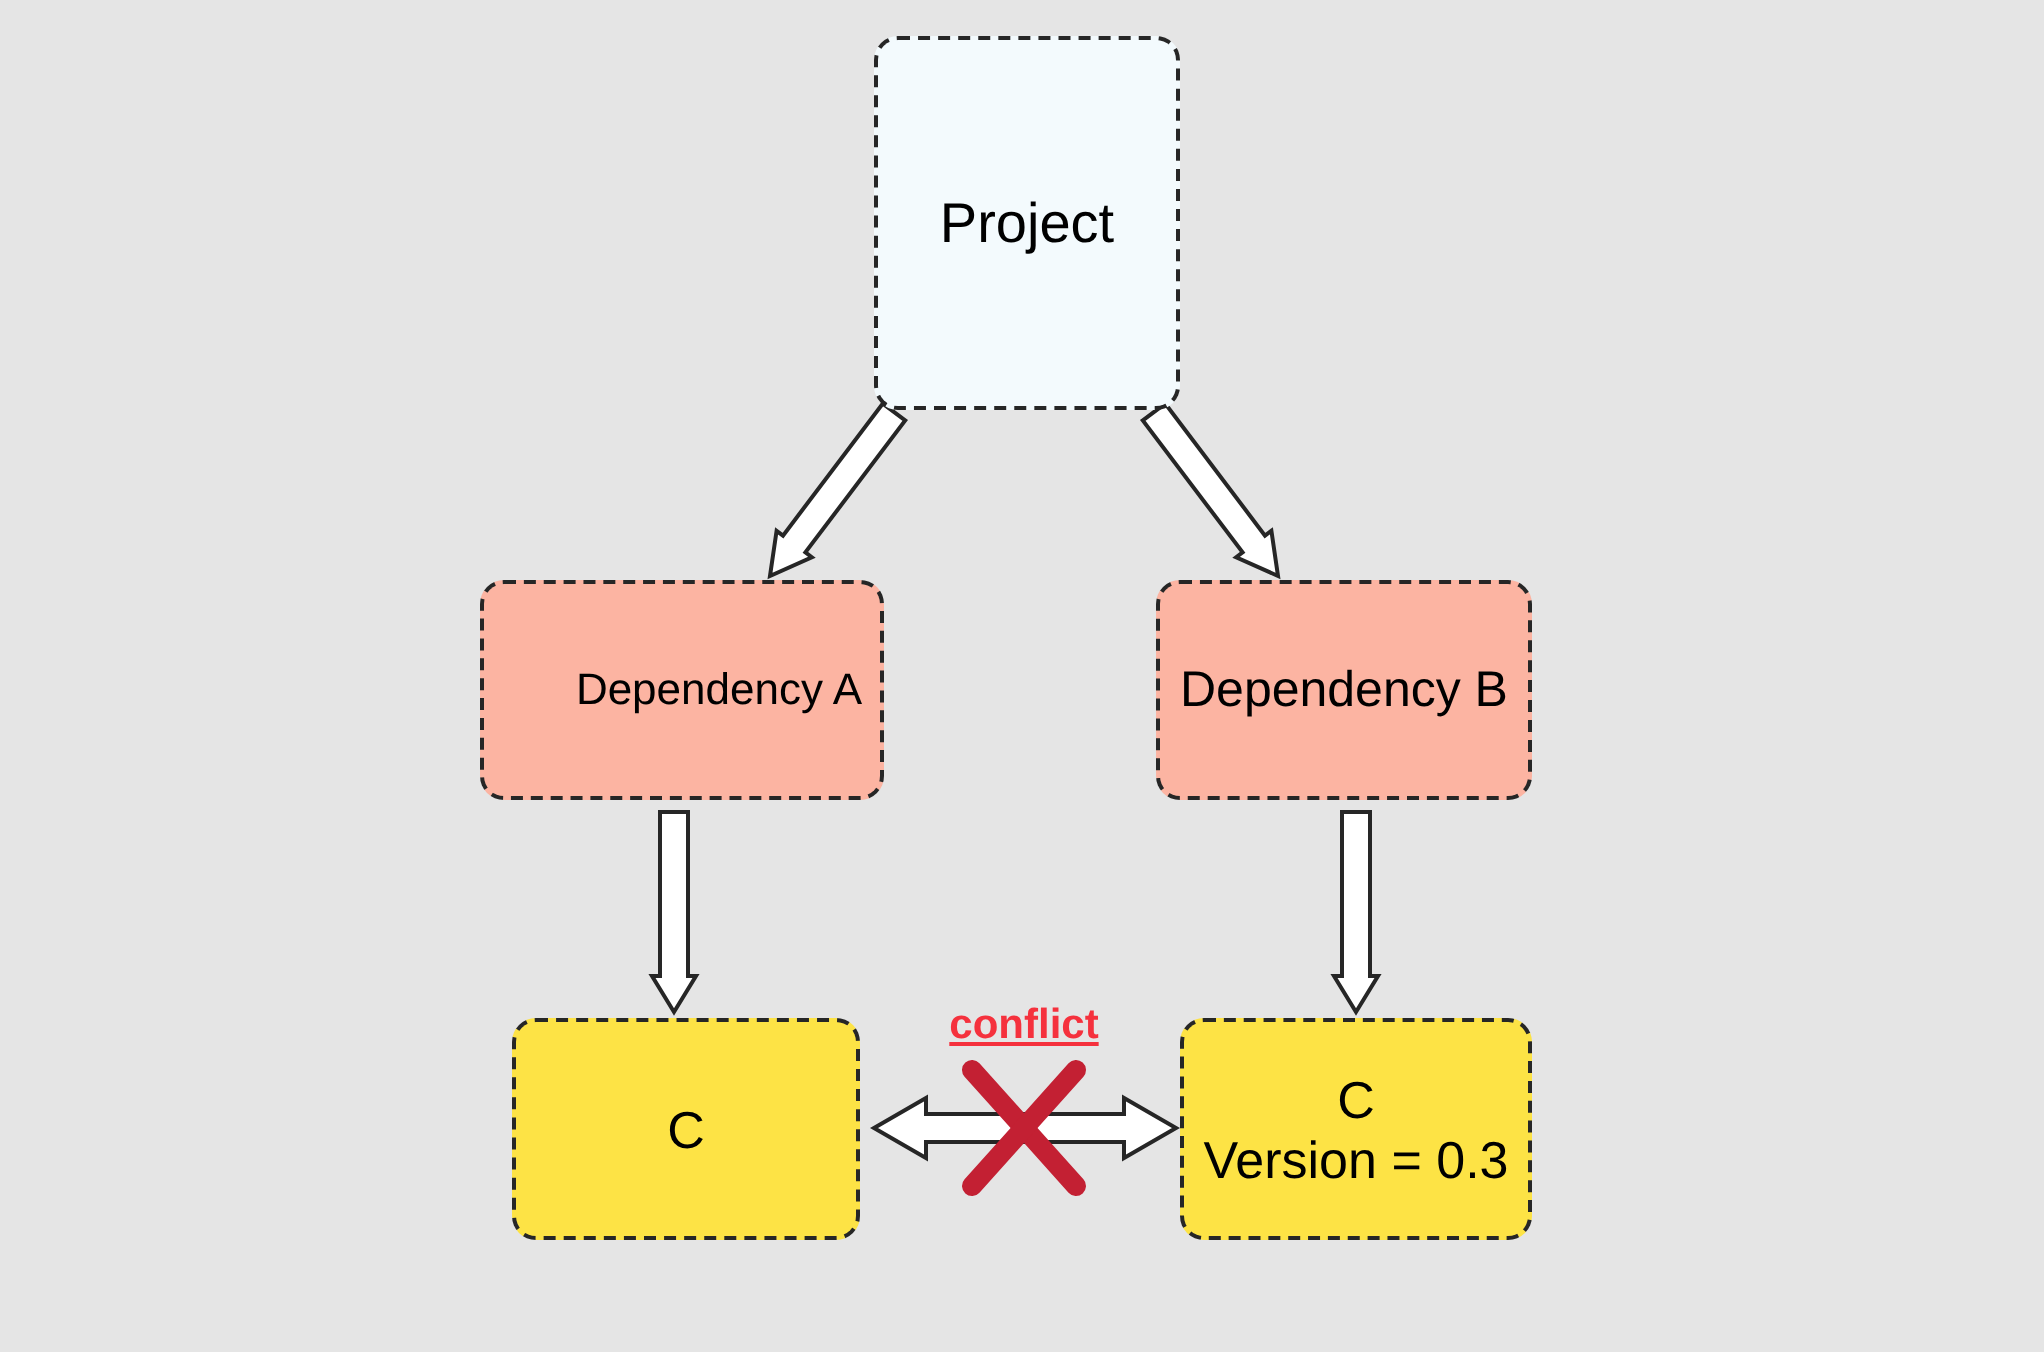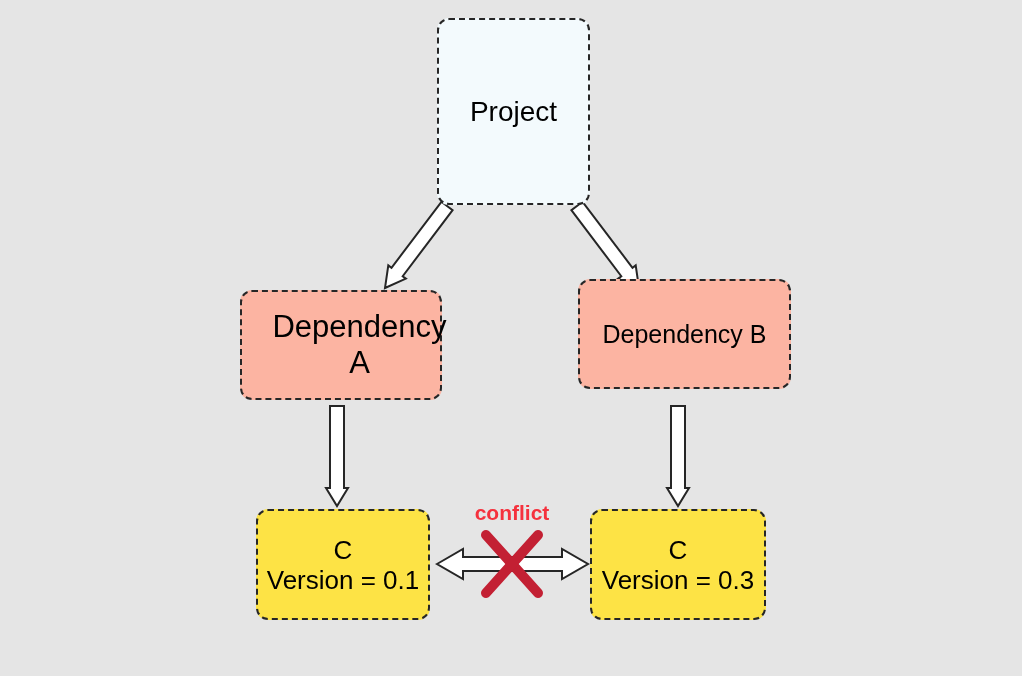--- a/index.html
+++ b/index.html
@@ -43,26 +43,26 @@
   .box-project {
     left: 437px; top: 18px;
     width: 153px; height: 187px;
     background: #f3fafd;
     font-size: 28px;
   }
   .box-dep-a {
     left: 240px; top: 290px;
     width: 202px; height: 110px;
     background: #fcb4a2;
-    font-size: 31px;
+    font-size: 22px;
     padding-left: 37px;
   }
   .box-dep-b {
-    left: 578px; top: 279px;
-    width: 213px; height: 110px;
+    left: 578px; top: 290px;
+    width: 188px; height: 110px;
     background: #fcb4a2;
     font-size: 25px;
     text-align: center;
   }
   .box-c1 {
     left: 256px; top: 509px;
     width: 174px; height: 111px;
     background: #fde345;
     font-size: 26px;
     line-height: 30px;
@@ -75,20 +75,21 @@
     line-height: 30px;
   }
   .conflict-label {
     position: absolute;
     left: 442px; top: 501px;
     width: 140px;
     text-align: center;
     font-size: 21px;
     font-weight: bold;
     color: #f5313d;
+    text-decoration: underline;
   }
 </style>
 </head>
 <body>
 
 <div class="canvas">
 
   <svg class="overlay" viewBox="0 0 1022 676" xmlns="http://www.w3.org/2000/svg">
 
     <polygon points="441.4,201.8 452.6,210.2 402.7,276.2 405.9,278.6 385,288 388.3,265.4 391.5,267.8"></polygon>
@@ -114,21 +115,20 @@
   <div class="box box-dep-a">
     <span>Dependency A</span>
   </div>
 
   <div class="box box-dep-b">
     <span>Dependency B</span>
   </div>
 
   <div class="box box-c1">
     <span>C</span>
-    <span>Version = 0.1</span>
   </div>
 
   <div class="box box-c2">
     <span>C</span>
     <span>Version = 0.3</span>
   </div>
 
   <div class="conflict-label">conflict</div>
 
 </div>

